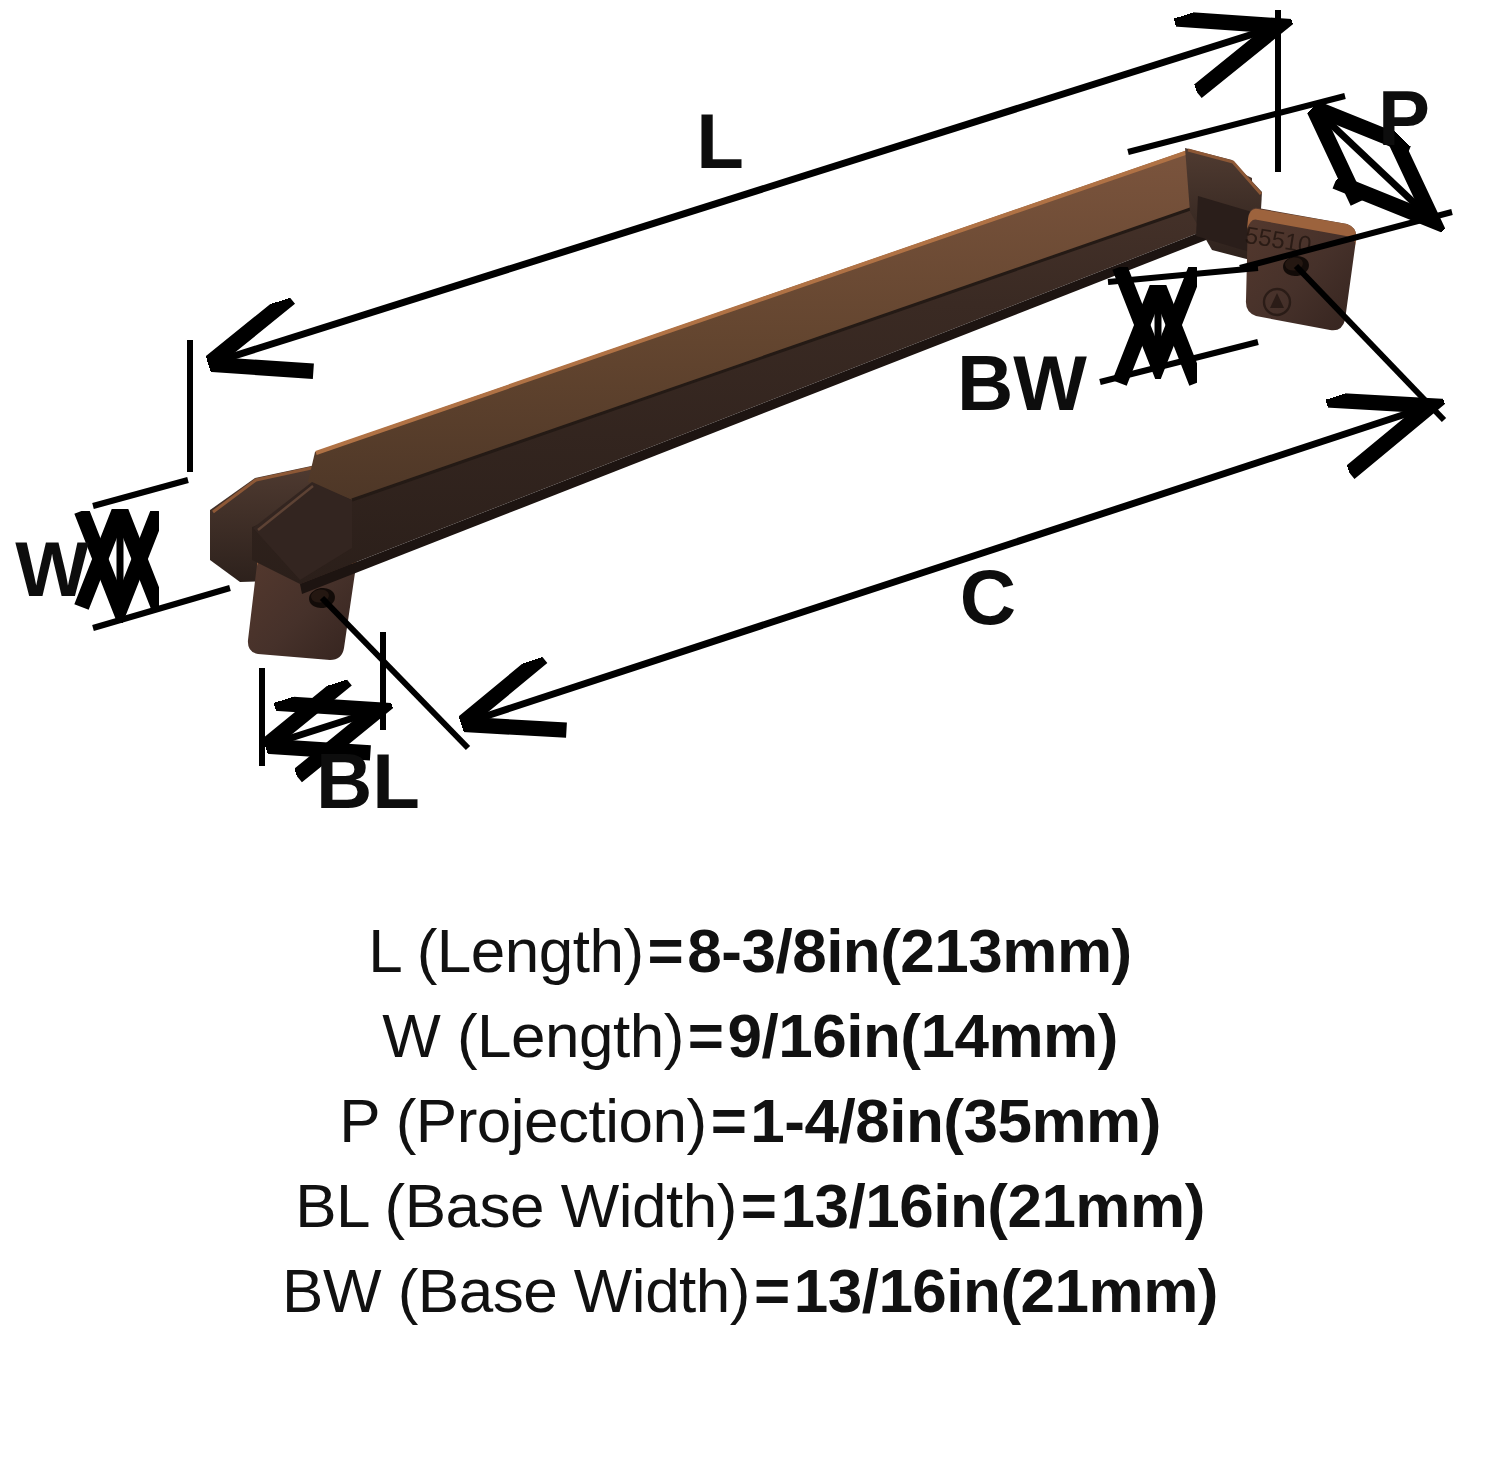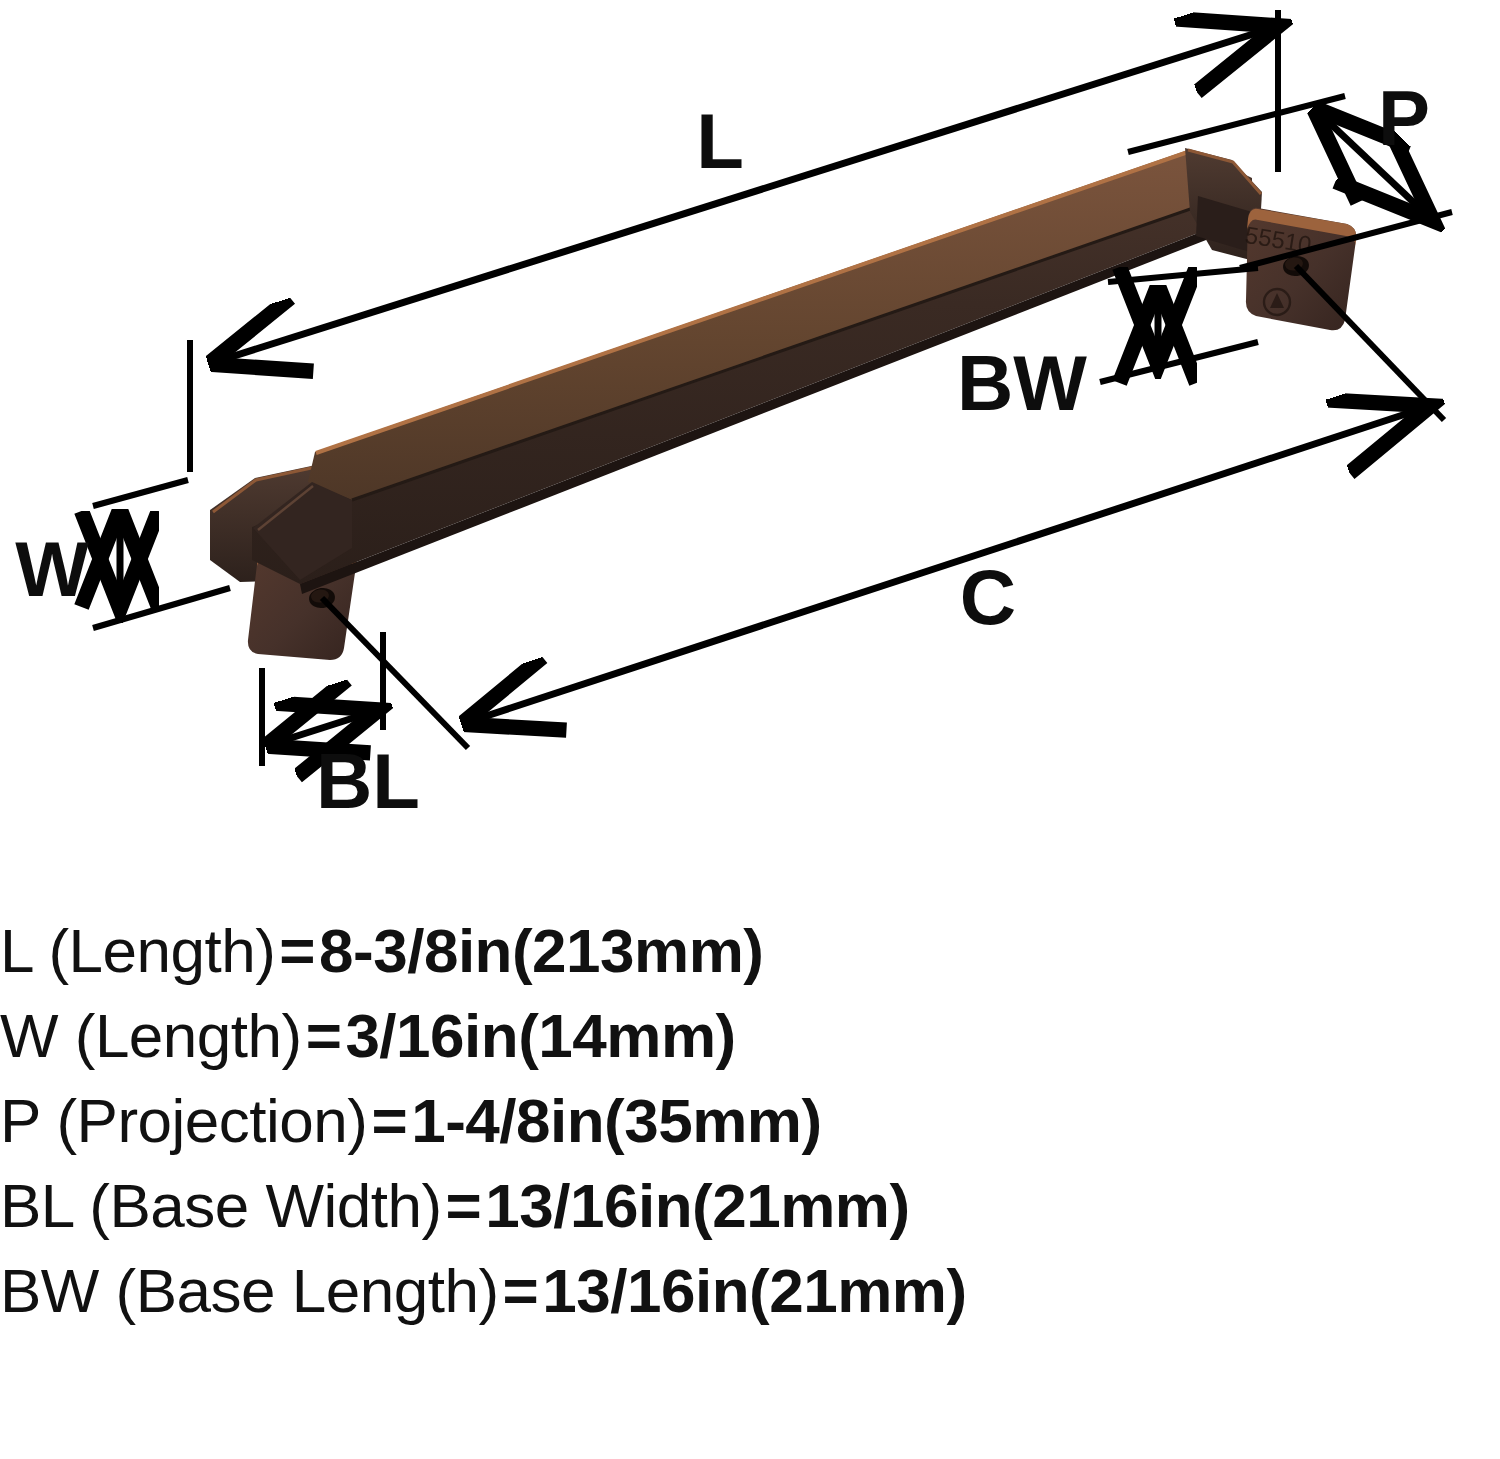--- a/index.html
+++ b/index.html
@@ -50,21 +50,21 @@
     height: 579px;
     display: flex;
     flex-direction: column;
     justify-content: flex-start;
     align-items: center;
     padding-top: 28px;
     box-sizing: border-box;
   }
   .spec-line {
     width: 100%;
-    text-align: left;
+    text-align: center;
     font-size: 62px;
     line-height: 85px;
     letter-spacing: -0.5px;
     white-space: nowrap;
     color: #111111;
   }
   .spec-key {
     font-weight: normal;
   }
   .spec-eq {
@@ -204,26 +204,26 @@
       <text class="dim-label" x="368" y="808" font-size="78" text-anchor="middle">BL</text>
       <text class="dim-label" x="1022" y="410" font-size="78" text-anchor="middle">BW</text>
     </svg>
   </div>
 
   <div id="spec-list">
     <div class="spec-line">
       <span class="spec-key">L (Length)</span><span class="spec-eq">=</span><span class="spec-val">8-3/8in(213mm)</span>
     </div>
     <div class="spec-line">
-      <span class="spec-key">W (Length)</span><span class="spec-eq">=</span><span class="spec-val">3/16in(14mm)</span>
+      <span class="spec-key">W (Length)</span><span class="spec-eq">=</span><span class="spec-val">9/16in(14mm)</span>
     </div>
     <div class="spec-line">
       <span class="spec-key">P (Projection)</span><span class="spec-eq">=</span><span class="spec-val">1-4/8in(35mm)</span>
     </div>
     <div class="spec-line">
       <span class="spec-key">BL (Base Width)</span><span class="spec-eq">=</span><span class="spec-val">13/16in(21mm)</span>
     </div>
     <div class="spec-line">
-      <span class="spec-key">BW (Base Length)</span><span class="spec-eq">=</span><span class="spec-val">13/16in(21mm)</span>
+      <span class="spec-key">BW (Base Width)</span><span class="spec-eq">=</span><span class="spec-val">13/16in(21mm)</span>
     </div>
   </div>
 
 </div>
 
 </body></html>

